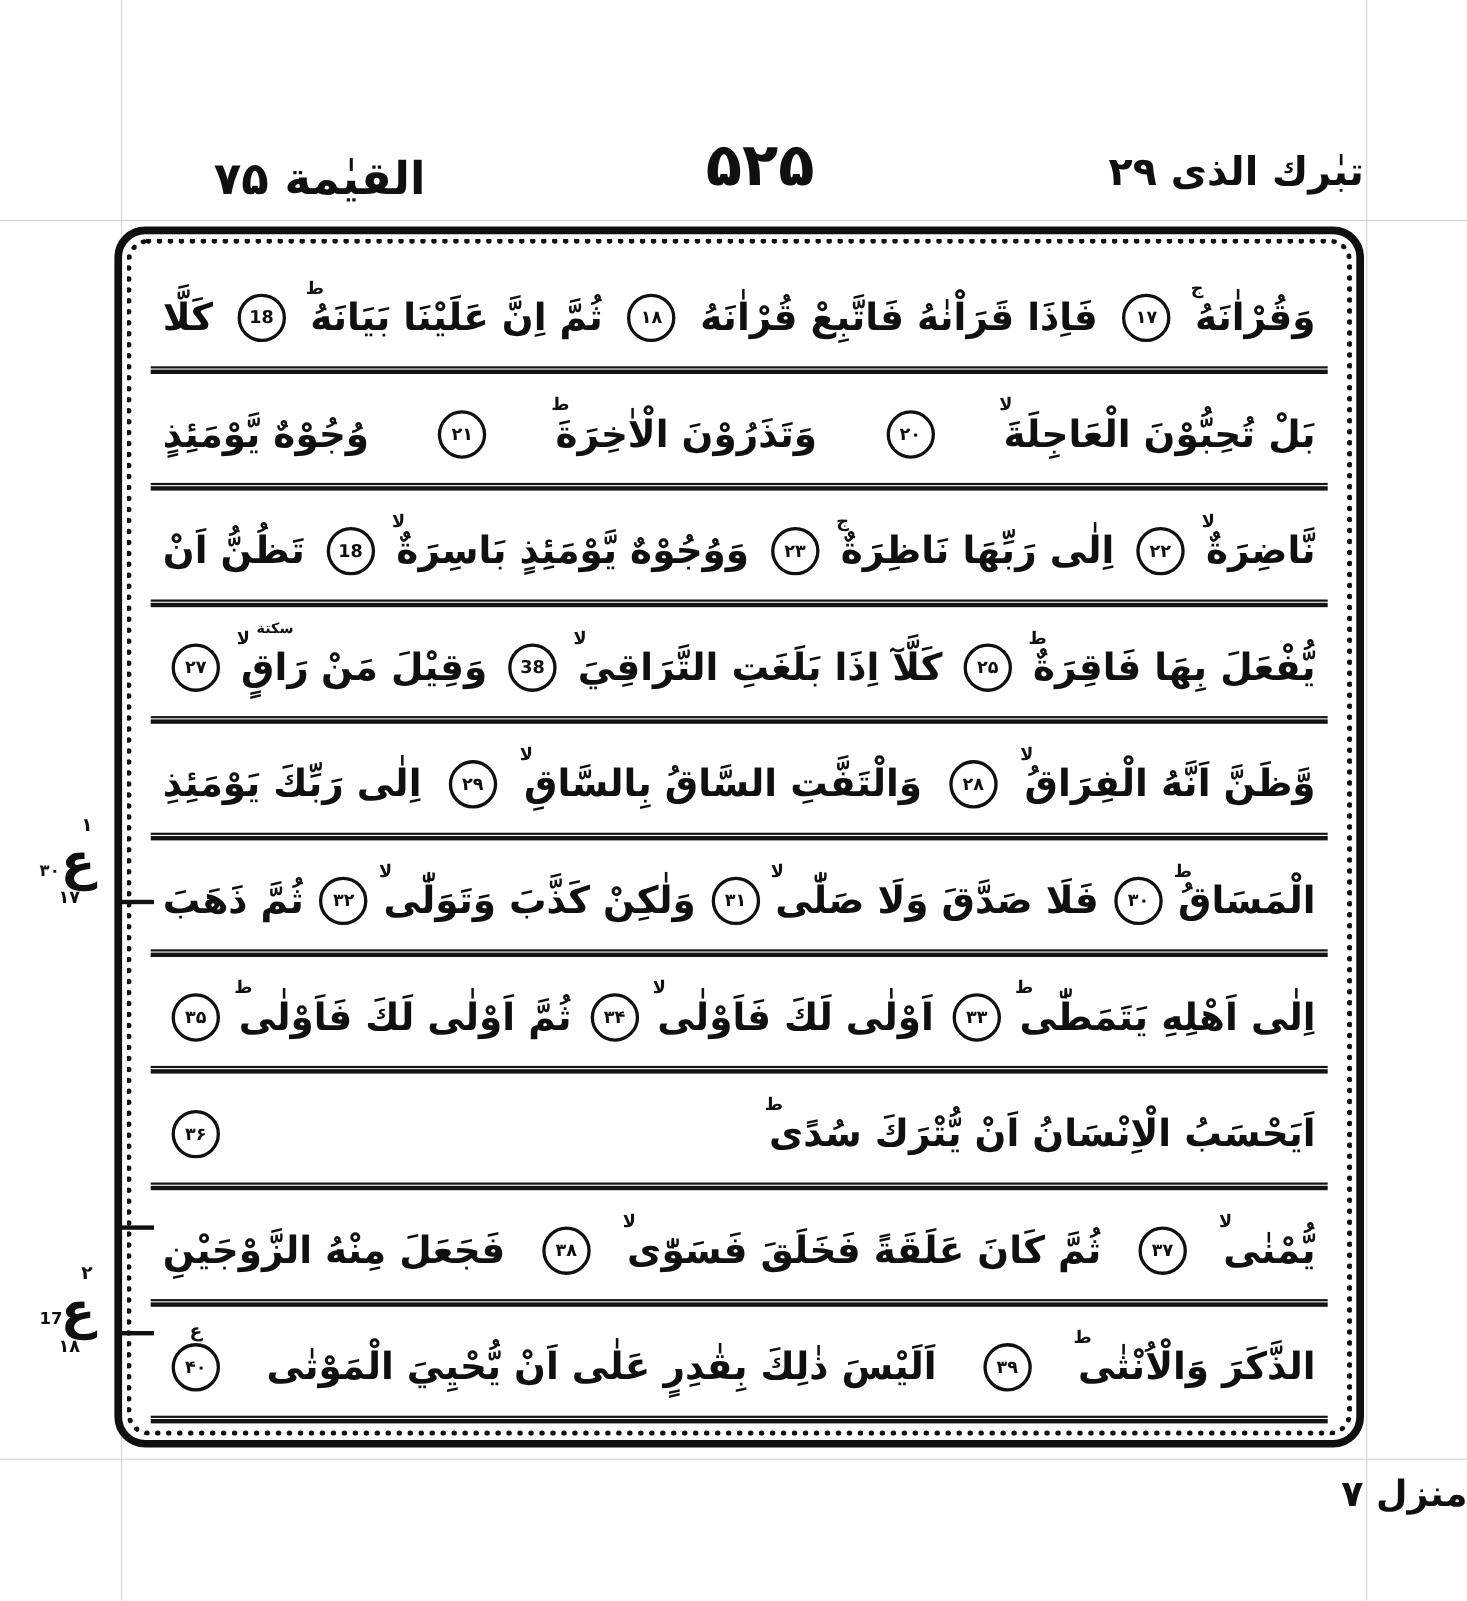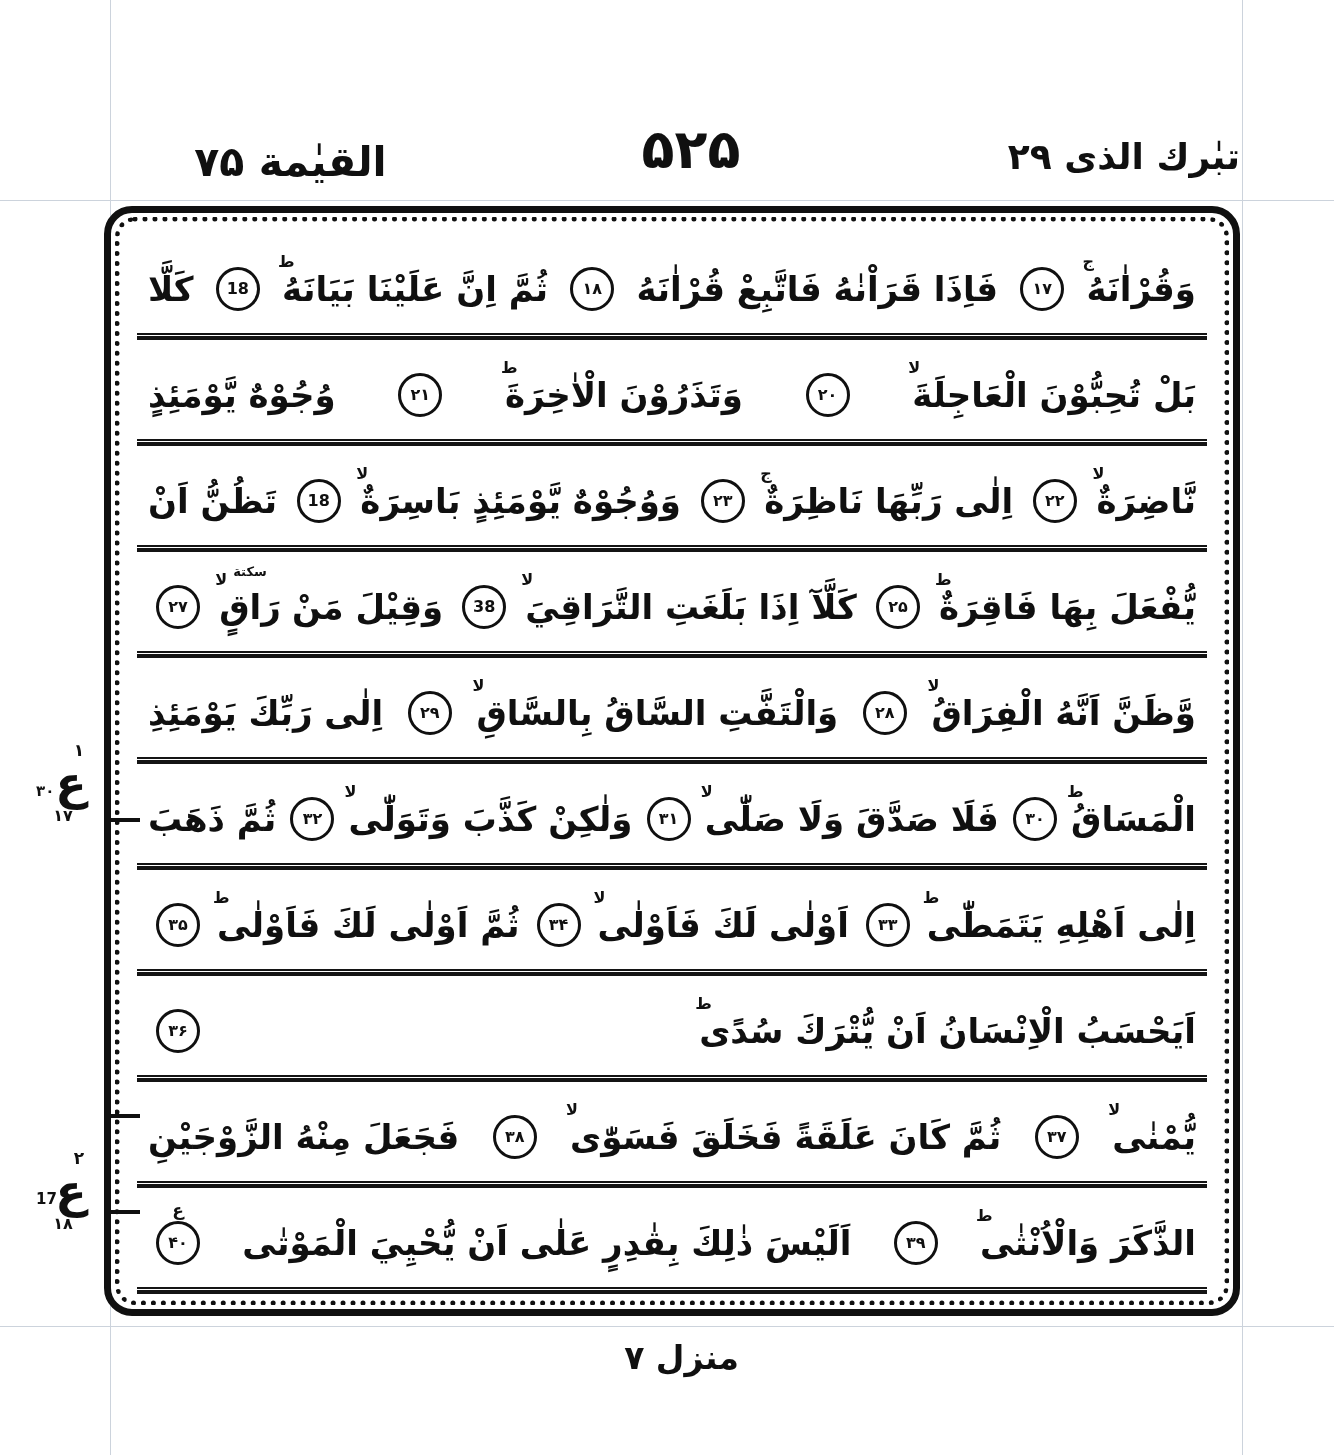--- a/index.html
+++ b/index.html
@@ -41,21 +41,21 @@
 
   
   .ruku{position:absolute;left:38px;width:66px;text-align:center;font-weight:700;}
   .rk-top{display:block;font-size:17px;transform:translateX(8px);}
   .rk-ain{display:block;font-size:46px;line-height:1.0;}
   .rk-mid{position:absolute;left:-2px;top:42px;font-size:15px;}
   .rk-bot{display:block;font-size:16px;transform:translateX(-8px);}
 
   .tick{position:absolute;left:108px;width:32px;height:4px;background:#101010;}
 
-  .footer{position:absolute;left:0;right:0;top:1338px;text-align:center;
+  .footer{position:absolute;left:0;right:0;top:1338px;
           font-size:33px;font-weight:700;padding-left:29px;}
 </style>
 </head>
 <body>
 
 <div class="page">
 
   <div class="vguide" style="left:110px;"></div>
   <div class="vguide" style="left:1242px;"></div>
   <div class="hguide" style="top:200px;"></div>

